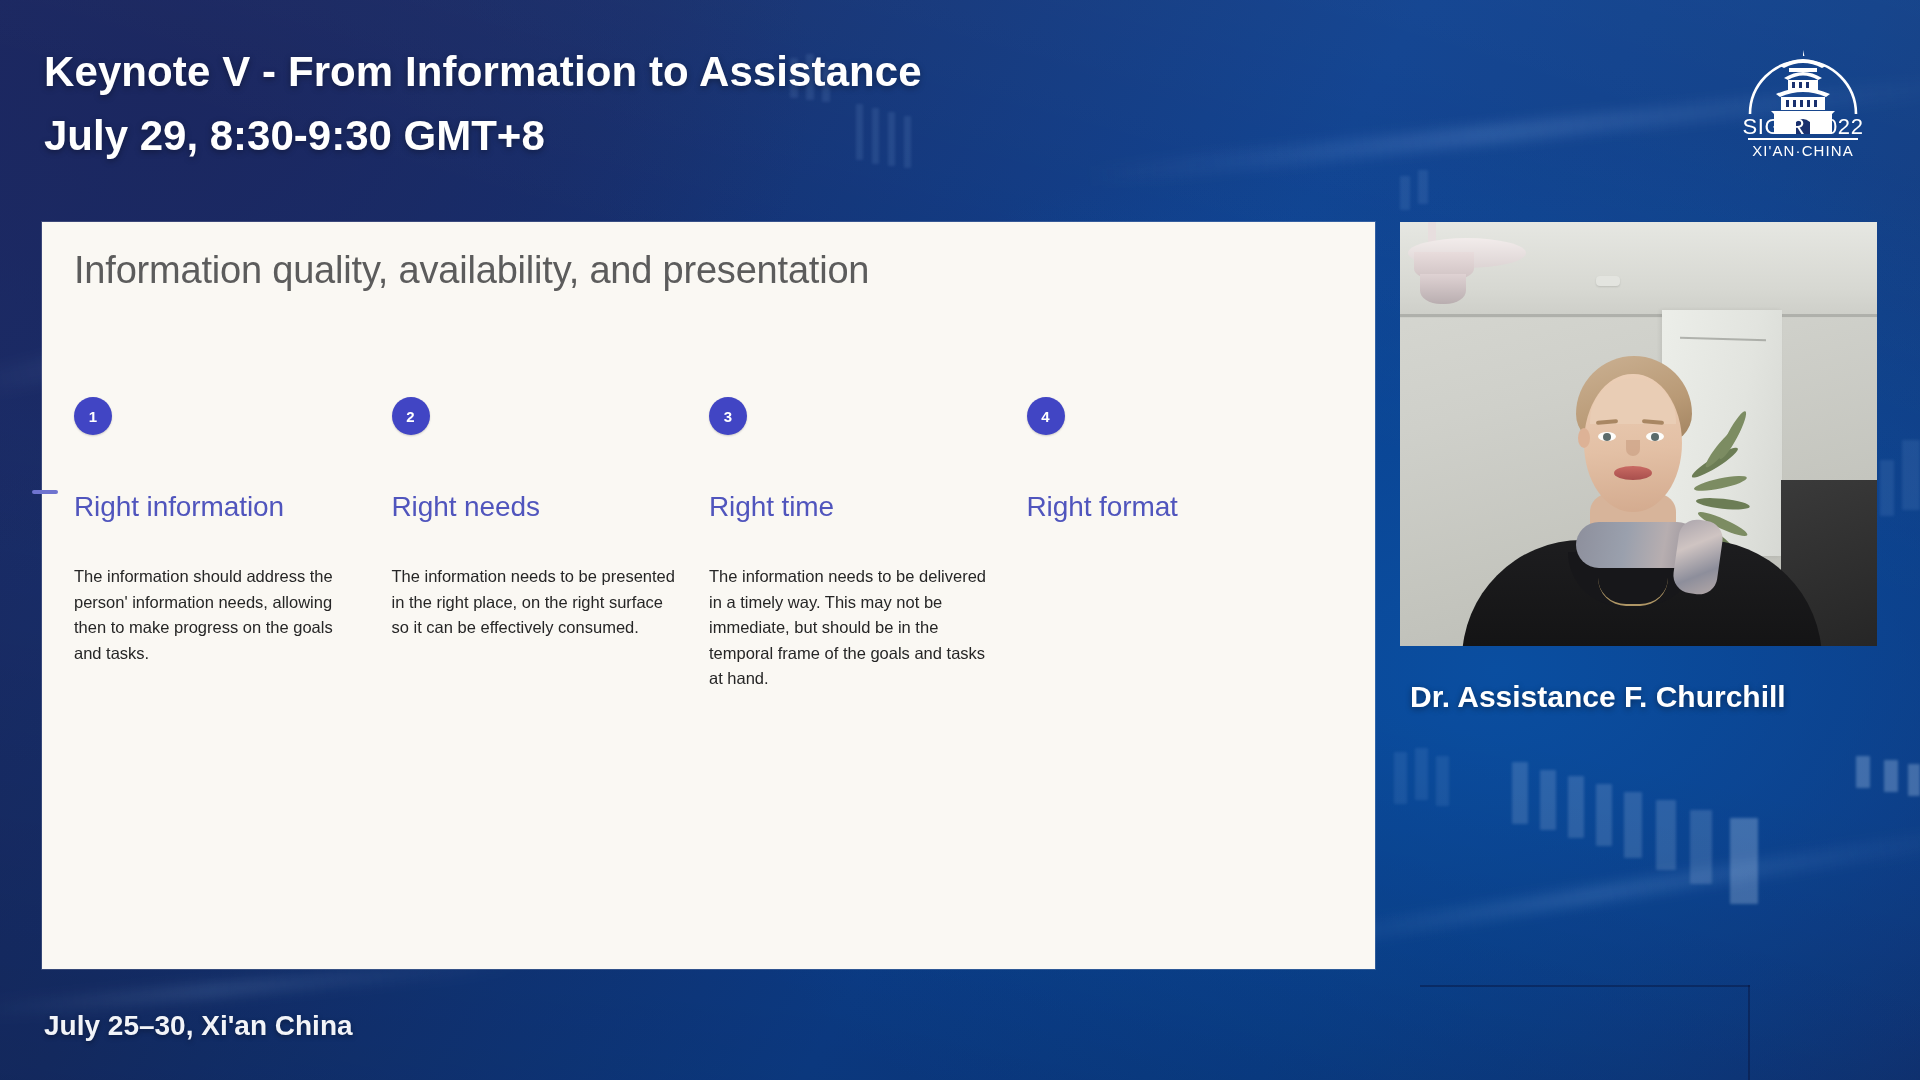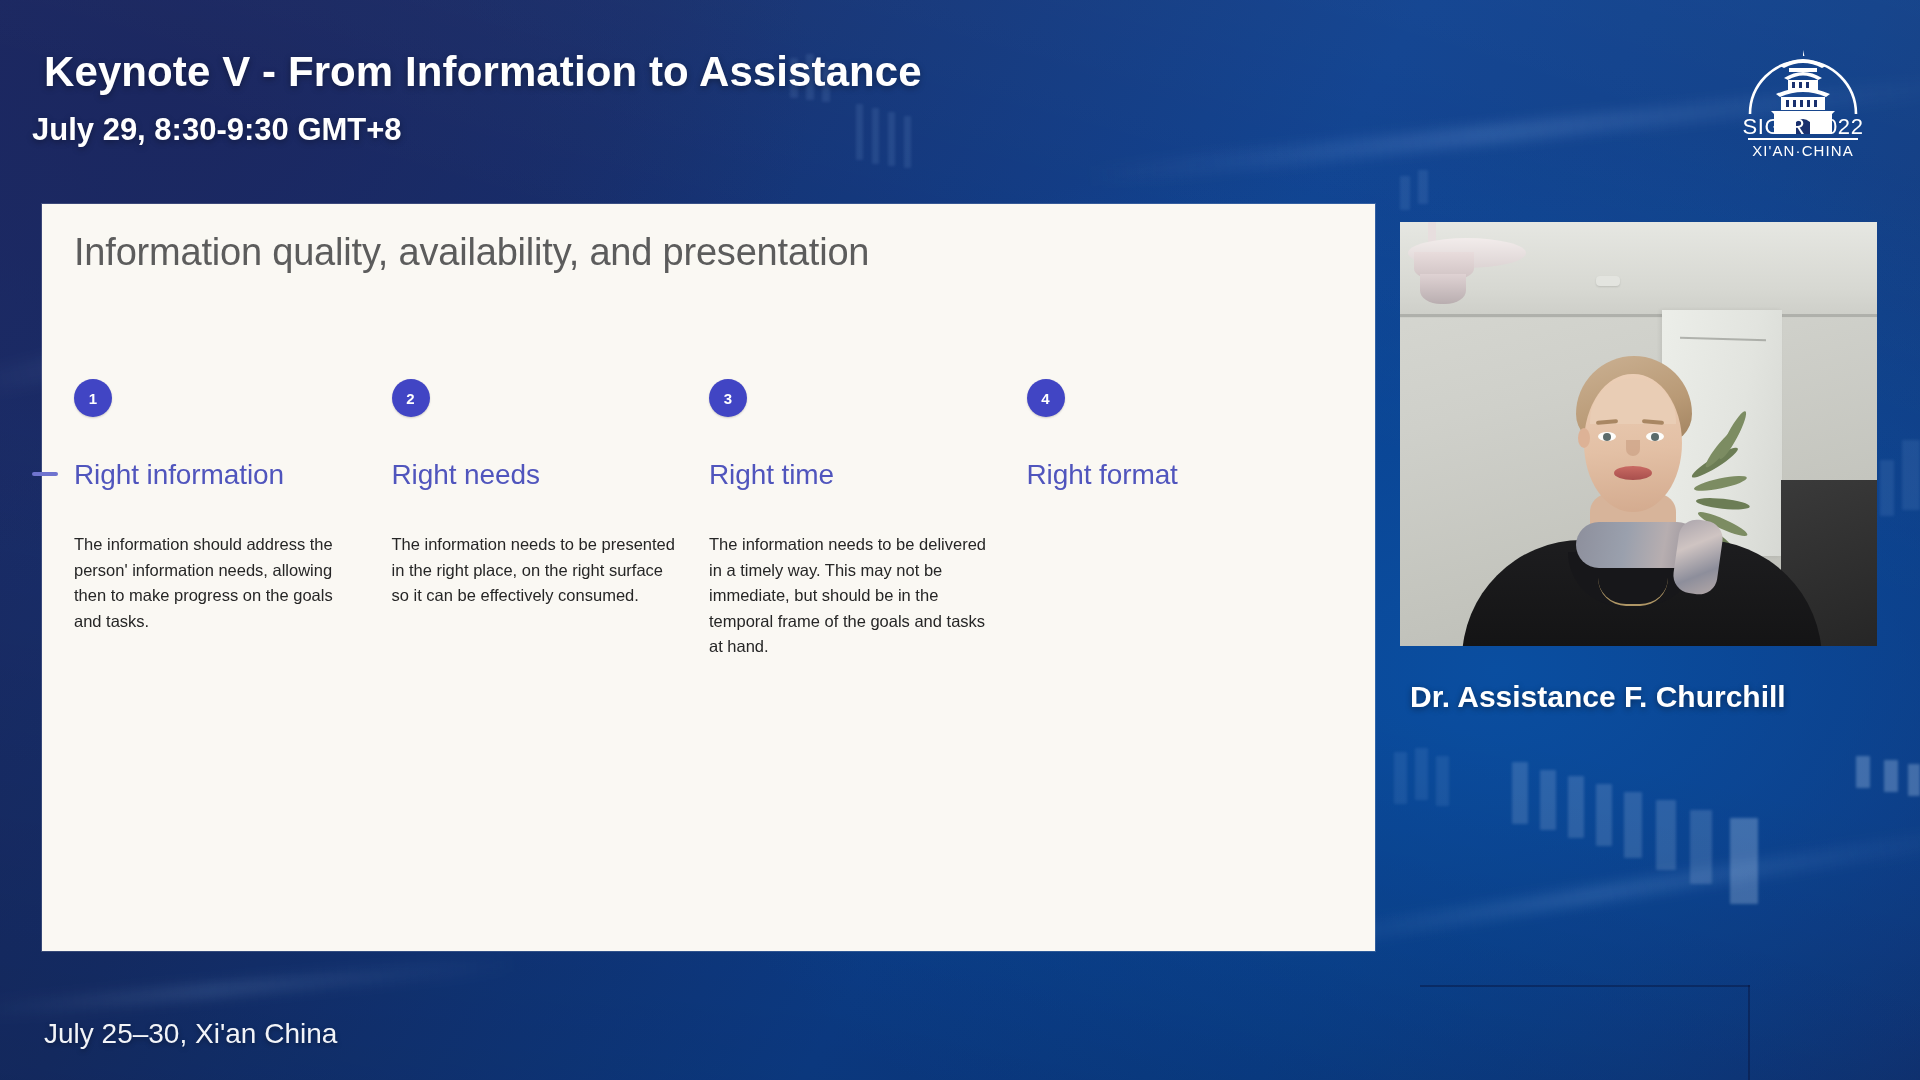--- a/index.html
+++ b/index.html
@@ -32,32 +32,32 @@
   .edge-line{position:absolute;background:rgba(10,20,60,0.42);}
 
   
   #header{position:absolute;left:0;top:0;width:1920px;height:205px;}
   #title{
     position:absolute;left:44px;top:48px;
     color:#ffffff;font-size:42px;font-weight:bold;letter-spacing:.1px;
     text-shadow:0 2px 6px rgba(0,0,0,.35);white-space:nowrap;
   }
   #subtitle{
-    position:absolute;left:32px;top:112px;
-    color:#ffffff;font-size:31px;font-weight:bold;
+    position:absolute;left:44px;top:112px;
+    color:#ffffff;font-size:42px;font-weight:bold;
     text-shadow:0 2px 6px rgba(0,0,0,.35);white-space:nowrap;
   }
 
   
   #logo{position:absolute;right:48px;top:30px;width:138px;height:128px;}
   #logo svg{display:block;}
 
   
   #slide{
-    position:absolute;left:42px;top:204px;width:1333px;height:747px;
+    position:absolute;left:42px;top:222px;width:1333px;height:747px;
     background:#faf8f3;
     box-shadow:0 0 0 1px rgba(255,255,255,.15);
   }
   #slide-dash{
     position:absolute;left:-10px;top:268px;width:26px;height:4px;background:#6f74cf;border-radius:2px;
   }
   #slide-heading{
     position:absolute;left:32px;top:27px;
     color:#5c5c5c;font-size:38px;font-weight:400;letter-spacing:-.2px;white-space:nowrap;
   }
@@ -69,21 +69,21 @@
   .cols{position:absolute;left:32px;top:175px;width:1270px;display:flex;gap:0;}
   .col{width:330px;padding-right:30px;box-sizing:border-box;}
   .num{
     width:38px;height:38px;border-radius:50%;
     background:#4145c4;color:#ffffff;
     font-size:15px;font-weight:bold;
     display:flex;align-items:center;justify-content:center;
     box-shadow:0 1px 2px rgba(0,0,0,.18);
   }
   .col-title{
-    margin-top:42px;
+    margin-top:56px;
     color:#5055bd;font-size:28px;font-weight:400;letter-spacing:-.1px;white-space:nowrap;
   }
   .col-body{
     margin-top:41px;
     color:#262626;font-size:16.5px;line-height:25.5px;font-weight:400;
   }
 
   
   #video{
     position:absolute;left:1400px;top:222px;width:477px;height:424px;
@@ -126,22 +126,22 @@
   #speaker-name{
     position:absolute;left:1410px;top:680px;width:460px;
     color:#ffffff;font-size:30px;font-weight:bold;
     text-shadow:0 2px 6px rgba(0,0,0,.4);
     white-space:nowrap;
   }
 
   
   #footer{
     position:absolute;left:44px;top:1010px;
-    color:#f2f4f8;font-size:28px;font-weight:400;
-    text-shadow:0 2px 5px rgba(0,0,0,.35);white-space:nowrap;margin-top:8px;
+    color:#f2f4f8;font-size:28px;font-weight:700;
+    text-shadow:0 2px 5px rgba(0,0,0,.35);white-space:nowrap;
   }
 </style>
 </head>
 <body>
 
 <div id="bg">
   <div class="bg-base"></div>
 
   <div class="bg-streak" style="left:-60px;top:300px;width:700px;height:26px;transform:rotate(-13deg);"></div>
   <div class="bg-streak" style="left:1080px;top:120px;width:900px;height:20px;transform:rotate(-6deg);"></div>

